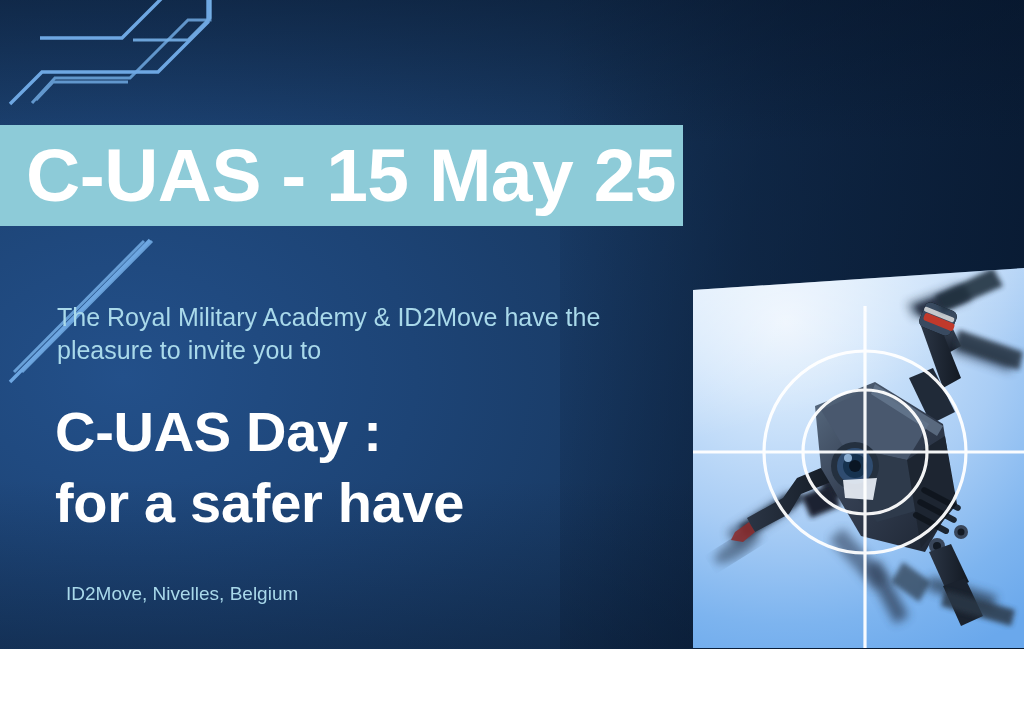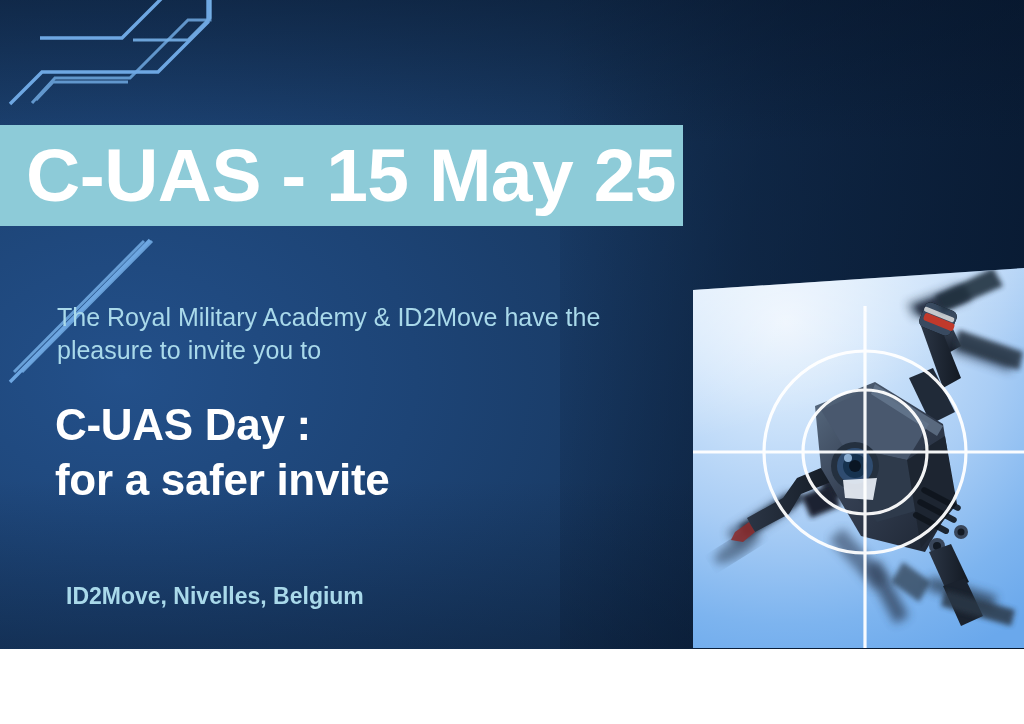--- a/index.html
+++ b/index.html
@@ -66,31 +66,31 @@
     color:#a9d9ea;
     font-size:25px;
     line-height:1.32;
     font-weight:400;
   }
   .headline{
     position:absolute;
     left:55px; top:397px;
     width:640px;
     color:#ffffff;
-    font-size:44px;
+    font-size:56px;
     font-weight:bold;
     line-height:1.26;
     letter-spacing:-0.3px;
   }
   .venue{
     position:absolute;
     left:66px; top:583px;
     color:#a9d9ea;
-    font-size:23px;
-    font-weight:700;
+    font-size:19px;
+    font-weight:400;
   }
 
   
   .photo-wrap{
     position:absolute;
     left:693px; top:260px;
     width:331px; height:388px;
     overflow:hidden;
     clip-path:polygon(0 30px, 100% 8px, 100% 100%, 0 100%);
   }
@@ -150,21 +150,21 @@
   </svg>
 
   <div class="title-banner">
     <div class="title-text">C-UAS - 15 May 25</div>
   </div>
 
   <div class="invite">The Royal Military Academy &amp; ID2Move have the pleasure to invite you to</div>
 
   <div class="headline">
     <div>C-UAS Day :</div>
-    <div>for a safer invite</div>
+    <div>for a safer have</div>
   </div>
 
   <div class="venue">ID2Move, Nivelles, Belgium</div>
 
   <div class="photo-wrap">
     <div class="photo-sky"></div>
     <div class="photo-sky2"></div>
 
     <svg class="photo-svg" viewBox="0 0 331 388">
       <defs>

